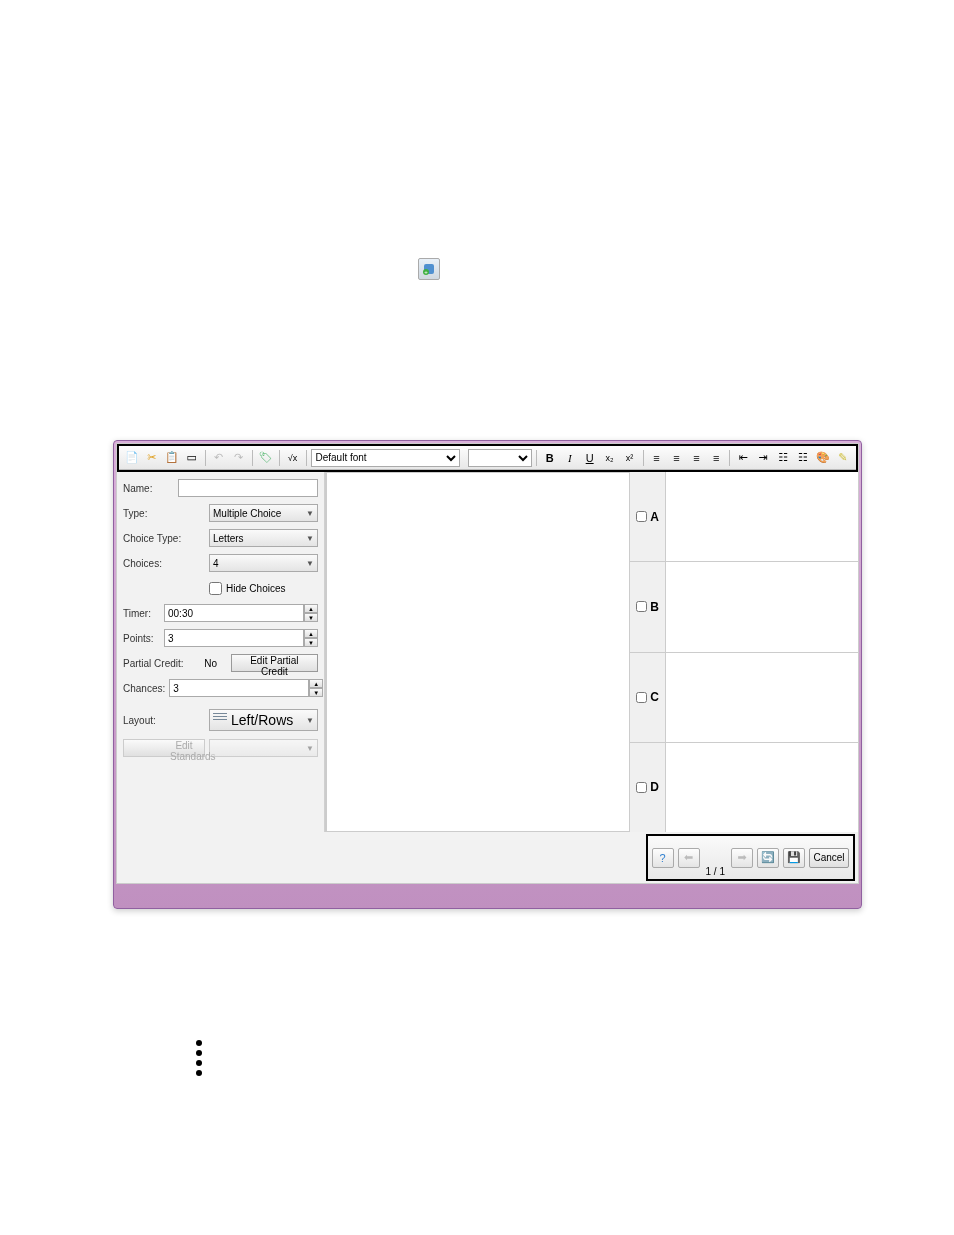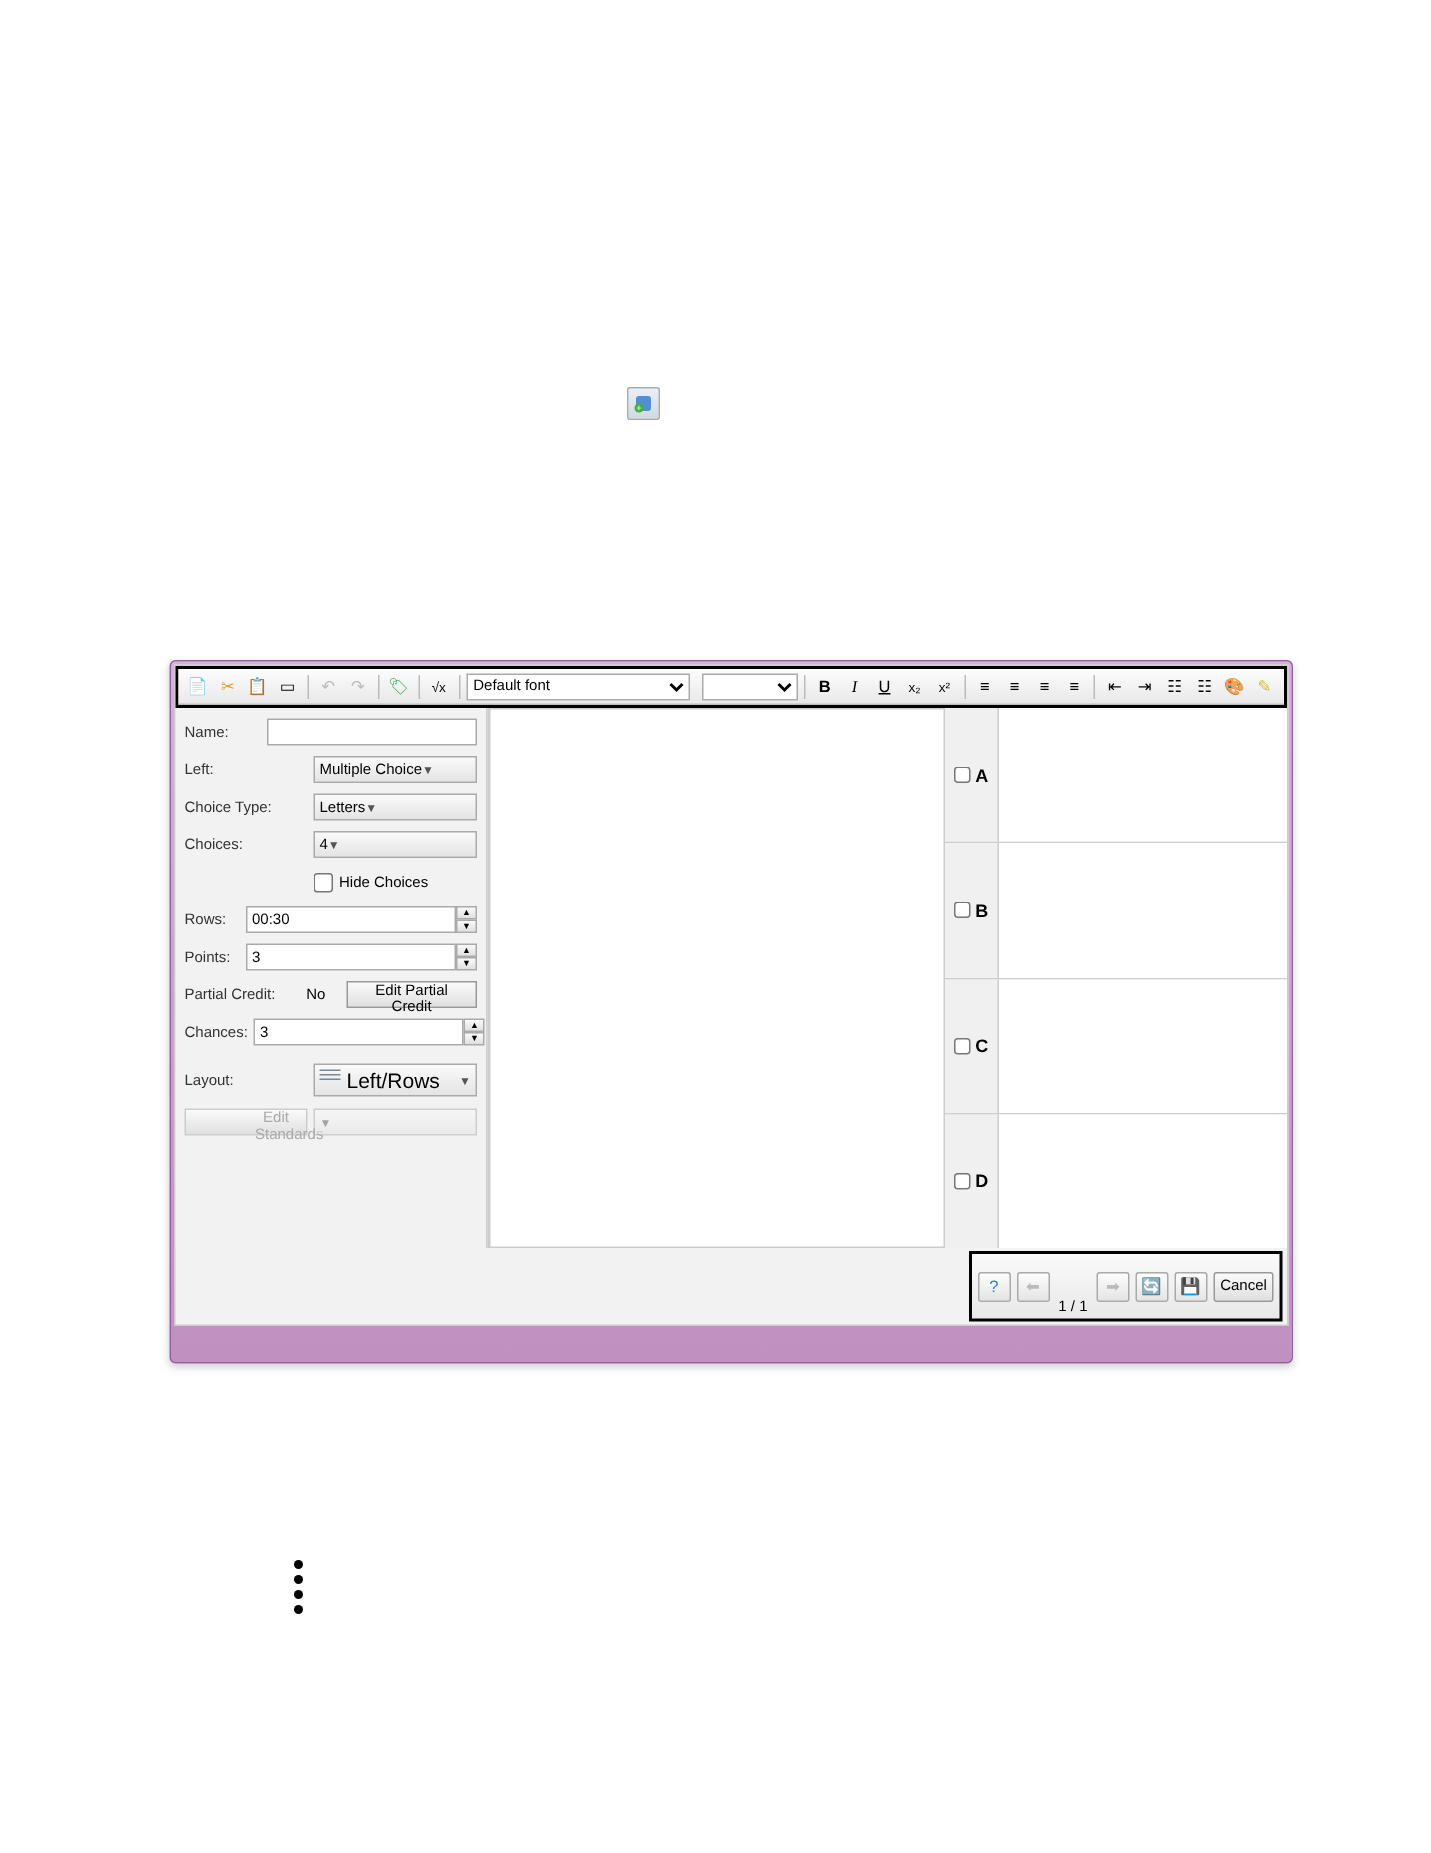--- a/index.html
+++ b/index.html
@@ -25,21 +25,21 @@
   .bold { font-weight:bold; }
   .ital { font-style:italic; font-family: 'Times New Roman', serif; }
   .under { text-decoration:underline; }
   
   .body-row { flex:1; display:flex; overflow:hidden; }
   
   .props { width: 208px; background:#f2f2f2; border-right:1px solid #d0d0d0; padding:6px 6px; display:flex; flex-direction:column; gap:5px; }
   .prow { display:flex; align-items:center; gap:4px; height:20px; }
   .plabel { width:82px; font-size:10px; color:#333; }
   .pinput { flex:1; height:18px; font-size:10px; border:1px solid #aaa; background:#fff; padding:0 3px; }
-  .pselect { flex:1; height:18px; font-size:10px; border:1px solid #aaa; background:linear-gradient(#fafafa,#e4e4e4); padding-left:3px; display:flex; align-items:center; cursor:pointer; }
+  .pselect { flex:1; height:18px; font-size:10px; border:1px solid #aaa; background:linear-gradient(#fafafa,#e4e4e4); padding-left:3px; display:flex; align-items:center; justify-content:space-between; cursor:pointer; }
   .pselect .arrow { font-size:8px; color:#555; padding-right:3px; }
   .pspin { flex:1; height:18px; display:flex; }
   .pspin input { flex:1; height:18px; font-size:10px; border:1px solid #aaa; padding:0 3px; }
   .pspin .spinbtns { width:14px; display:flex; flex-direction:column; }
   .pspin .spinbtns div { flex:1; border:1px solid #aaa; background:linear-gradient(#fafafa,#e0e0e0); font-size:6px; display:flex; align-items:center; justify-content:center; cursor:pointer; }
   .pcheck { display:flex; align-items:center; gap:4px; font-size:10px; margin-left:0; }
   .pbtn { height:18px; font-size:10px; border:1px solid #999; background:linear-gradient(#fafafa,#e0e0e0); padding:0 6px; cursor:pointer; }
   .pbtn.disabled { color:#aaa; border-color:#ccc; cursor:default; }
   .val-no { font-size:10px; width:24px; }
   .layout-sel { flex:1; height:22px; display:flex; align-items:center; border:1px solid #aaa; background:linear-gradient(#fafafa,#e4e4e4); gap:4px; padding:0 3px; cursor:pointer; }
@@ -120,21 +120,21 @@
       </div>
       </div>
 
       <div class="body-row">
         <div class="props">
           <div class="prow">
             <span class="plabel">Name:</span>
             <input class="pinput" value="" style="">
           </div>
           <div class="prow">
-            <span class="plabel">Left:</span>
+            <span class="plabel">Type:</span>
             <div class="pselect">
                 <span>Multiple Choice</span>
                 <span class="arrow">▼</span>
               </div>
           </div>
           <div class="prow">
             <span class="plabel">Choice Type:</span>
             <div class="pselect">
                 <span>Letters</span>
                 <span class="arrow">▼</span>
@@ -148,21 +148,21 @@
               </div>
           </div>
           <div class="prow">
             <span class="plabel"></span>
             <label class="pcheck">
                 <input type="checkbox" style="">
                 <span>Hide Choices</span>
               </label>
           </div>
           <div class="prow">
-            <span class="plabel">Rows:</span>
+            <span class="plabel">Timer:</span>
             <div class="pspin">
                 <input value="00:30" style="">
                 <div class="spinbtns">
                   <div>▲</div>
                   <div>▼</div>
                 </div>
               </div>
           </div>
           <div class="prow">
             <span class="plabel">Points:</span>

